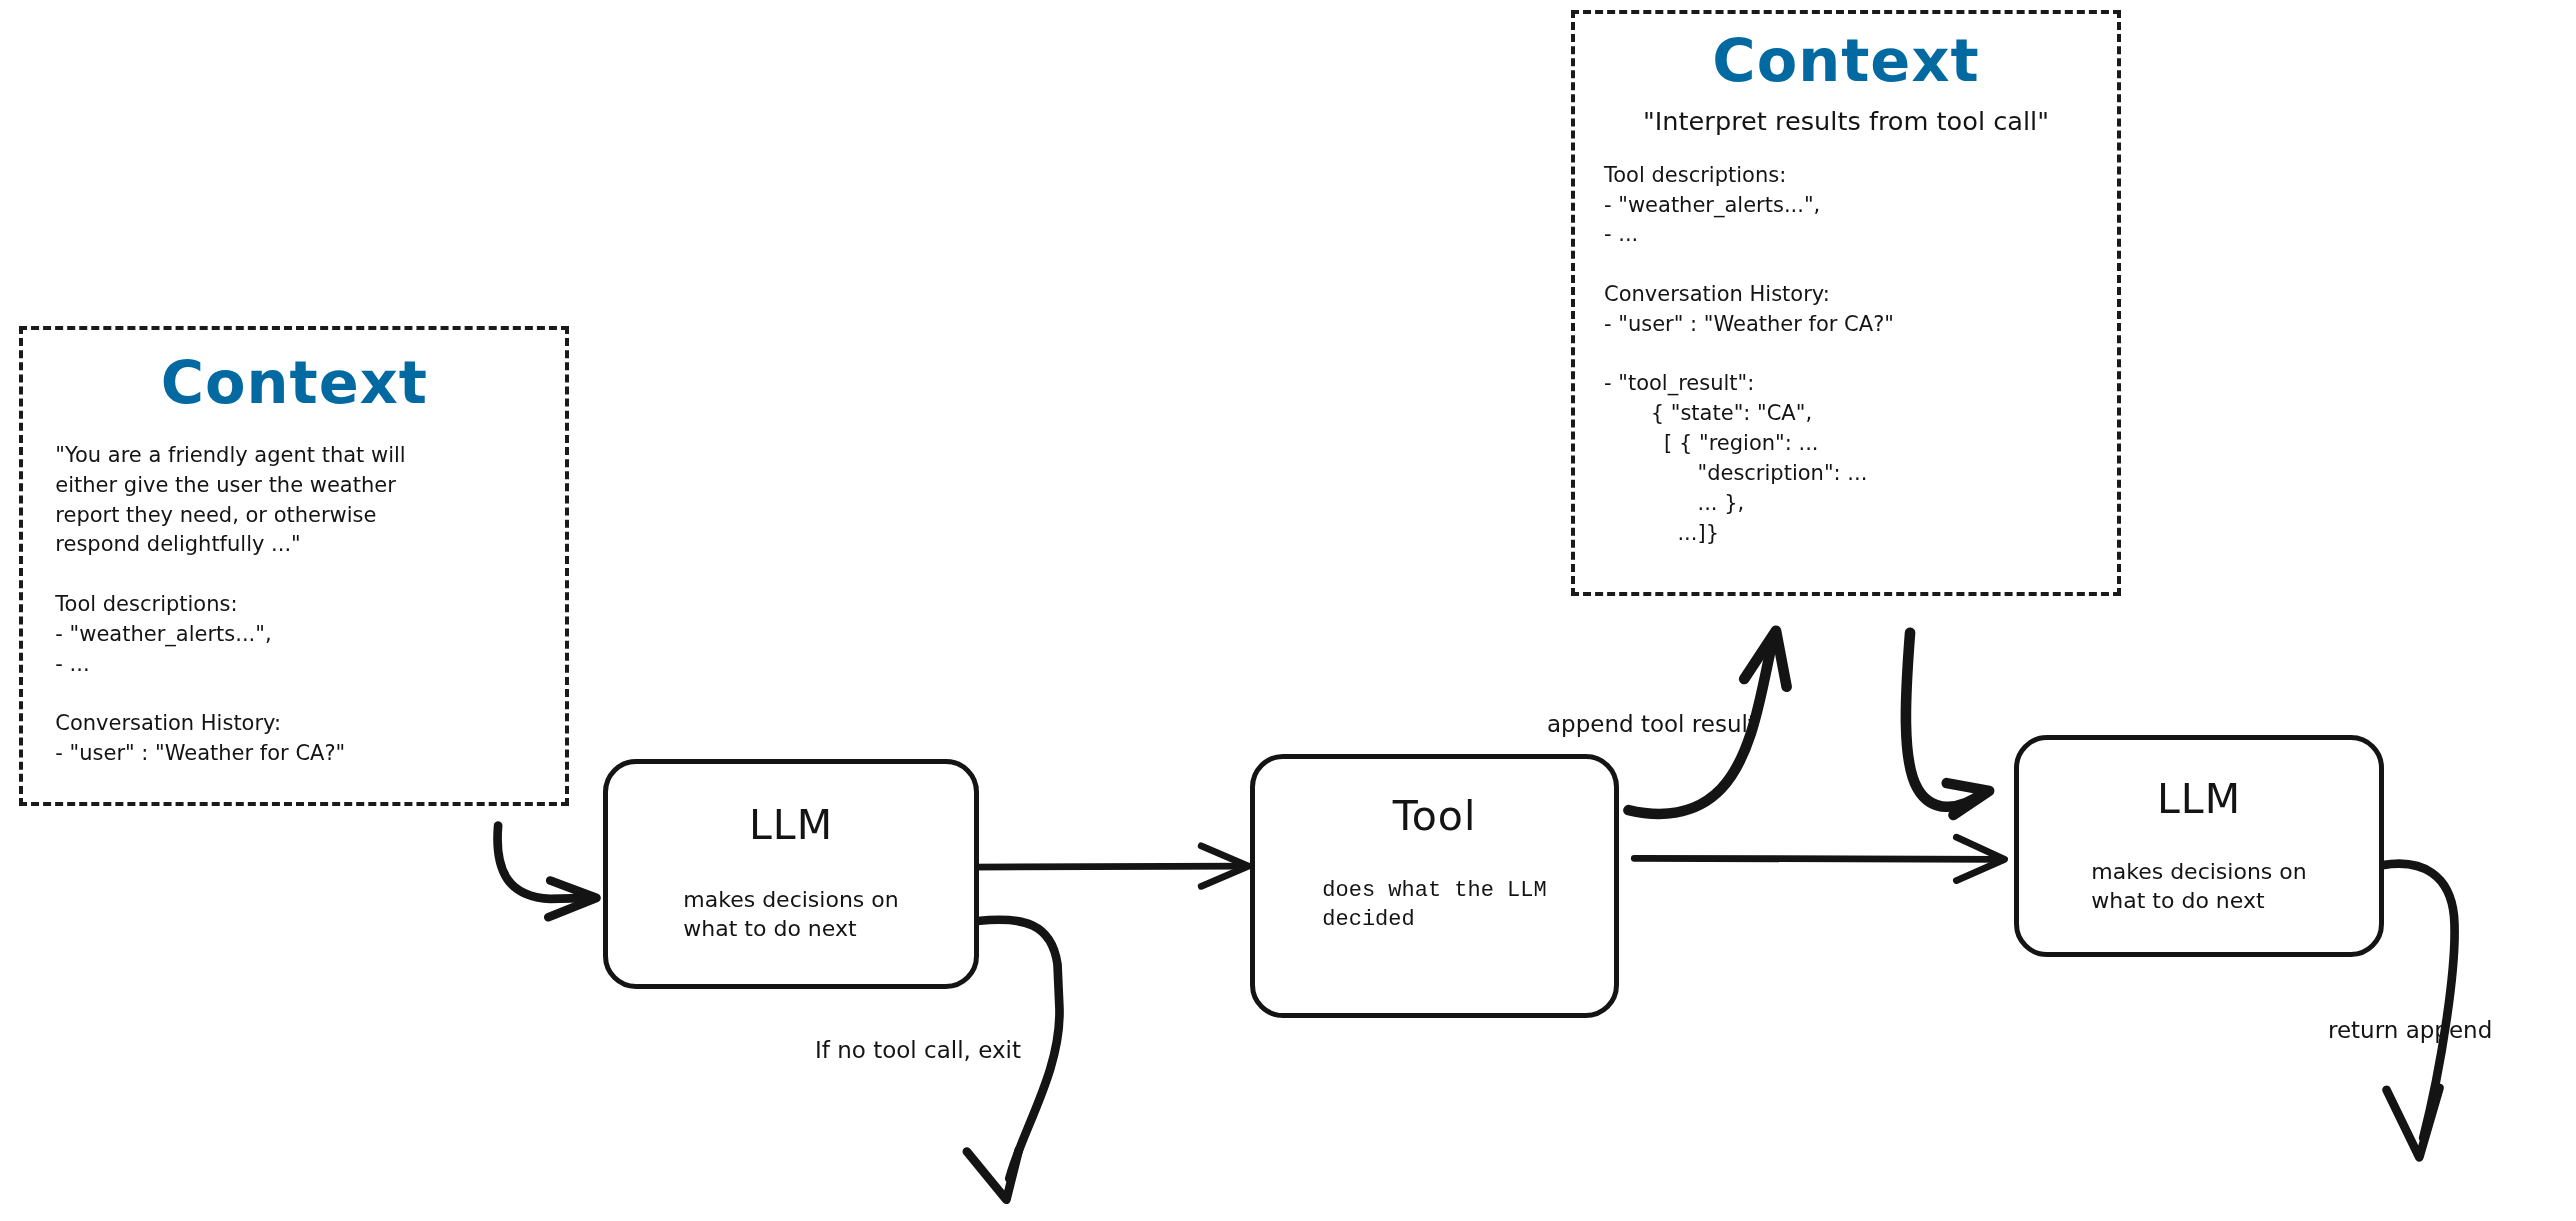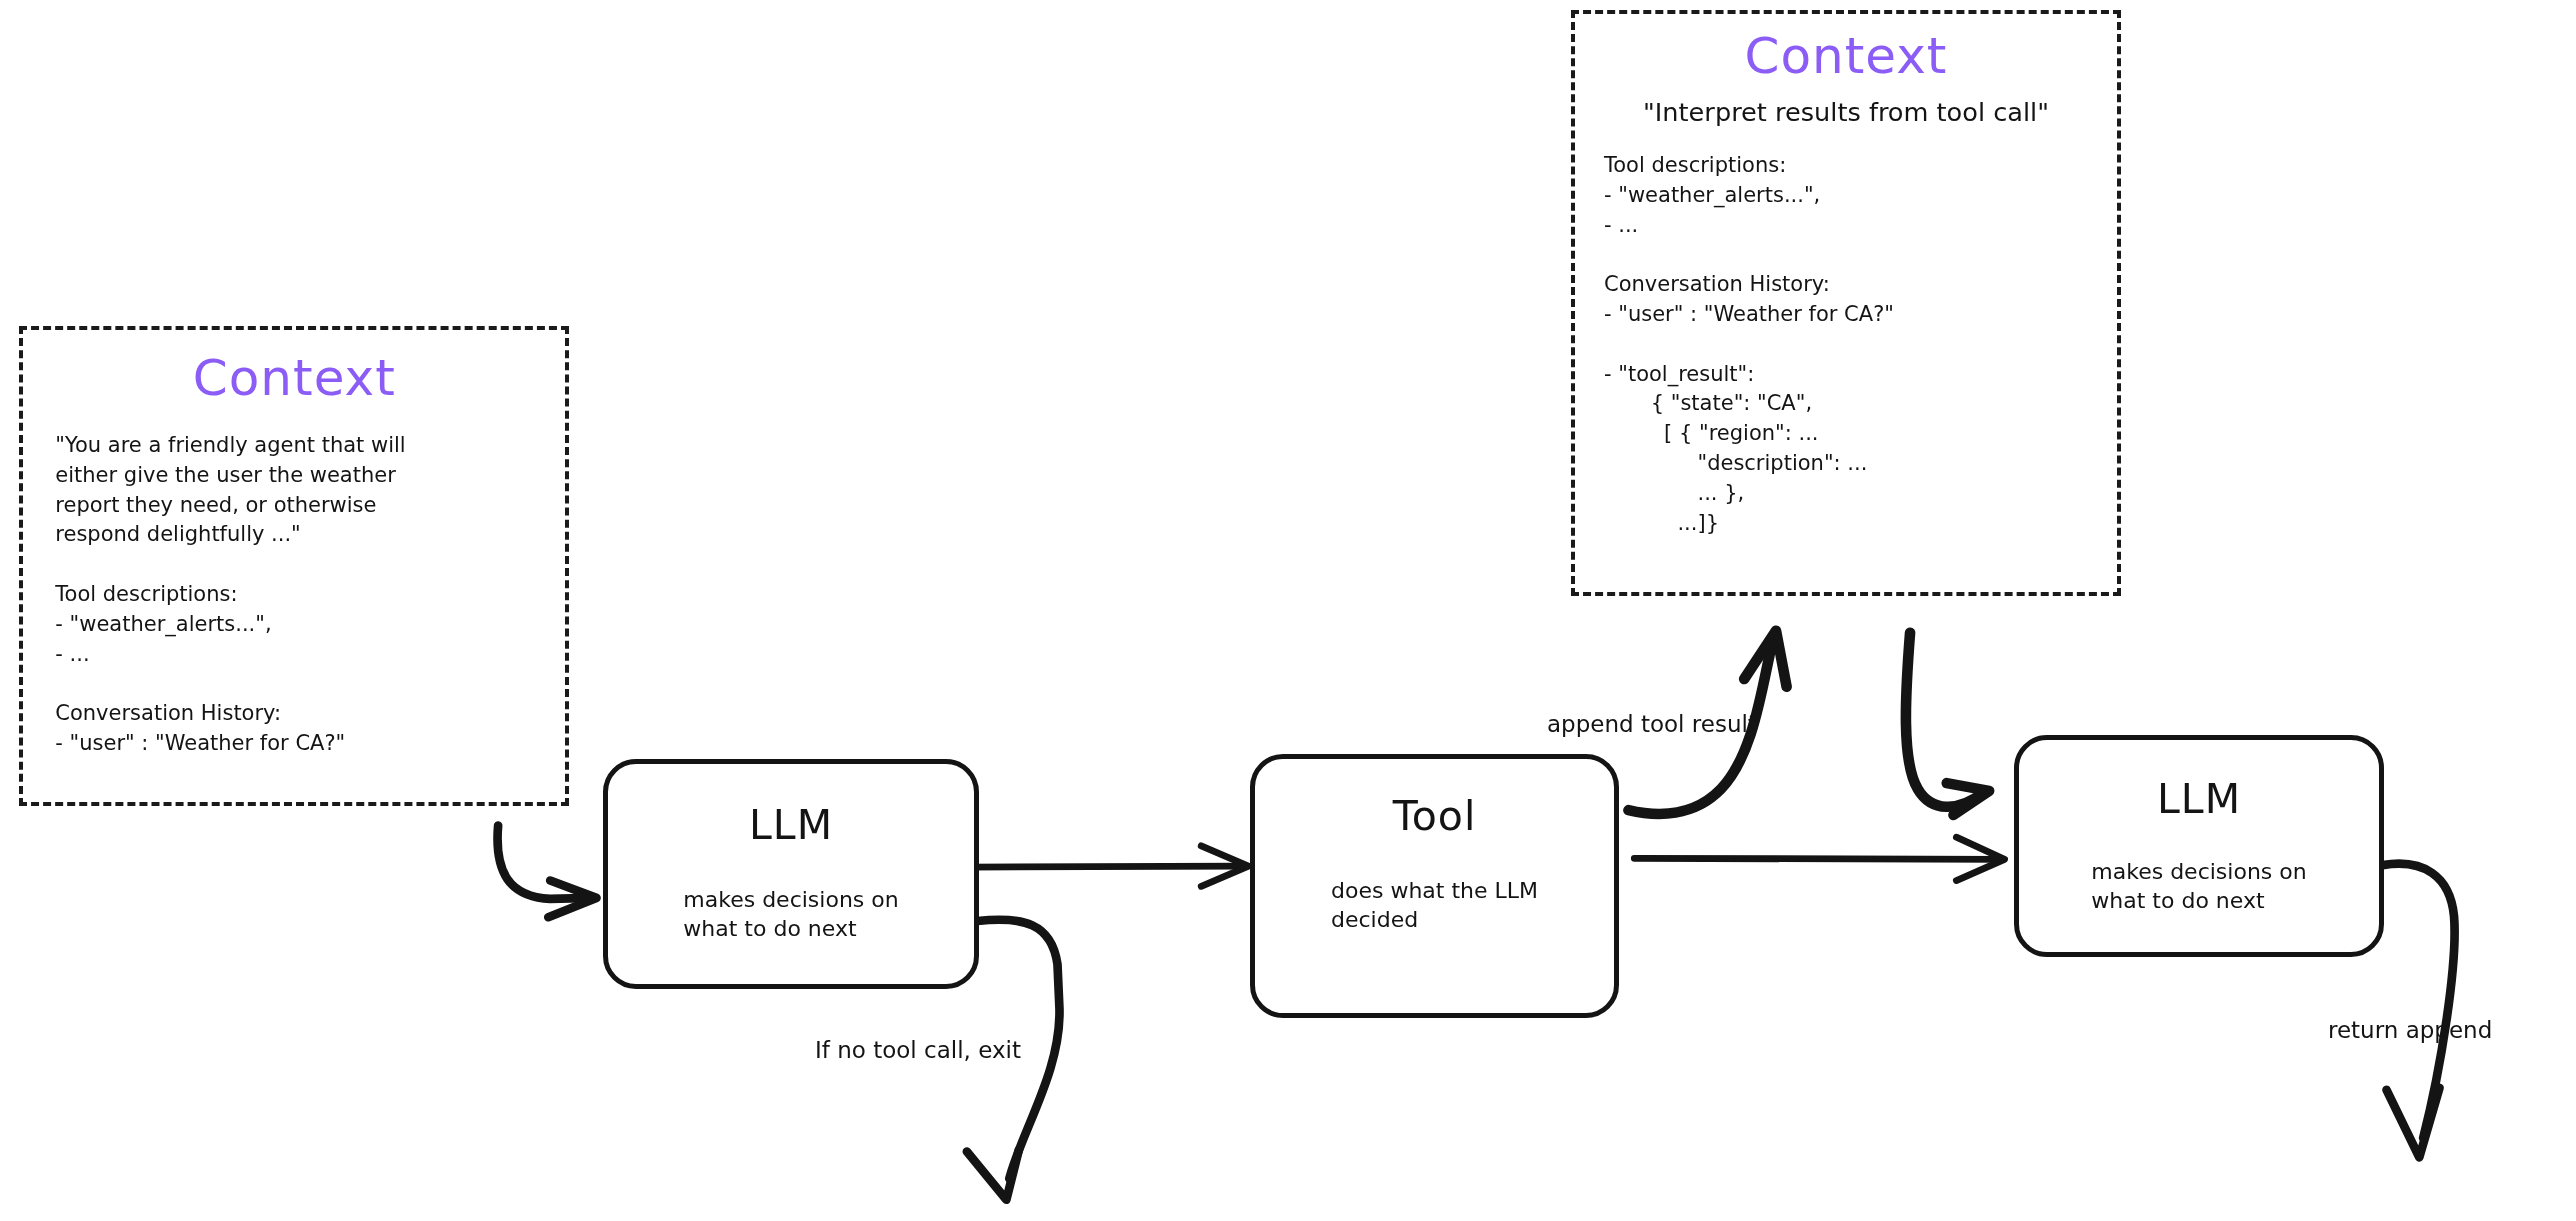--- a/index.html
+++ b/index.html
@@ -26,24 +26,24 @@
 
   
   .context-box {
     position: absolute;
     border: 4.8px dashed #1a1a1a;
     box-sizing: border-box;
     background: transparent;
   }
   .context-title {
     text-align: center;
-    font-size: 50px;
-    color: #8b5cf6;
+    font-size: 59px;
+    color: #0369a1;
     letter-spacing: 1px;
-    font-weight: 400;
+    font-weight: 700;
     line-height: 1.1;
   }
   .context-body {
     font-size: 21px;
     line-height: 1.42;
     color: #141414;
     white-space: pre-wrap;
   }
 
   #context-left { left: 19.3px; top: 326px; width: 550px; height: 480px; }
@@ -86,21 +86,21 @@
     white-space: pre-line;
   }
 
   #node-llm-1  { left: 603px;  top: 759px; width: 376px; height: 230px; }
   #node-tool   { left: 1250px; top: 754px; width: 369px; height: 264px; }
   #node-llm-2  { left: 2014px; top: 735px; width: 370px; height: 222px; }
 
   #node-llm-1 .node-title { margin-top: 41px; }
   #node-llm-1 .node-sub   { margin-top: 39px; }
   #node-tool  .node-title { margin-top: 37px; }
-  #node-tool  .node-sub   { margin-top: 39px; }
+  #node-tool  .node-sub   { margin-top: 39px; font-family: Liberation Mono, monospace; }
   #node-llm-2 .node-title { margin-top: 39px; }
   #node-llm-2 .node-sub   { margin-top: 37px; }
 
   
   .edge-label {
     position: absolute;
     font-size: 23px;
     color: #141414;
     white-space: nowrap;
     line-height: 1;

